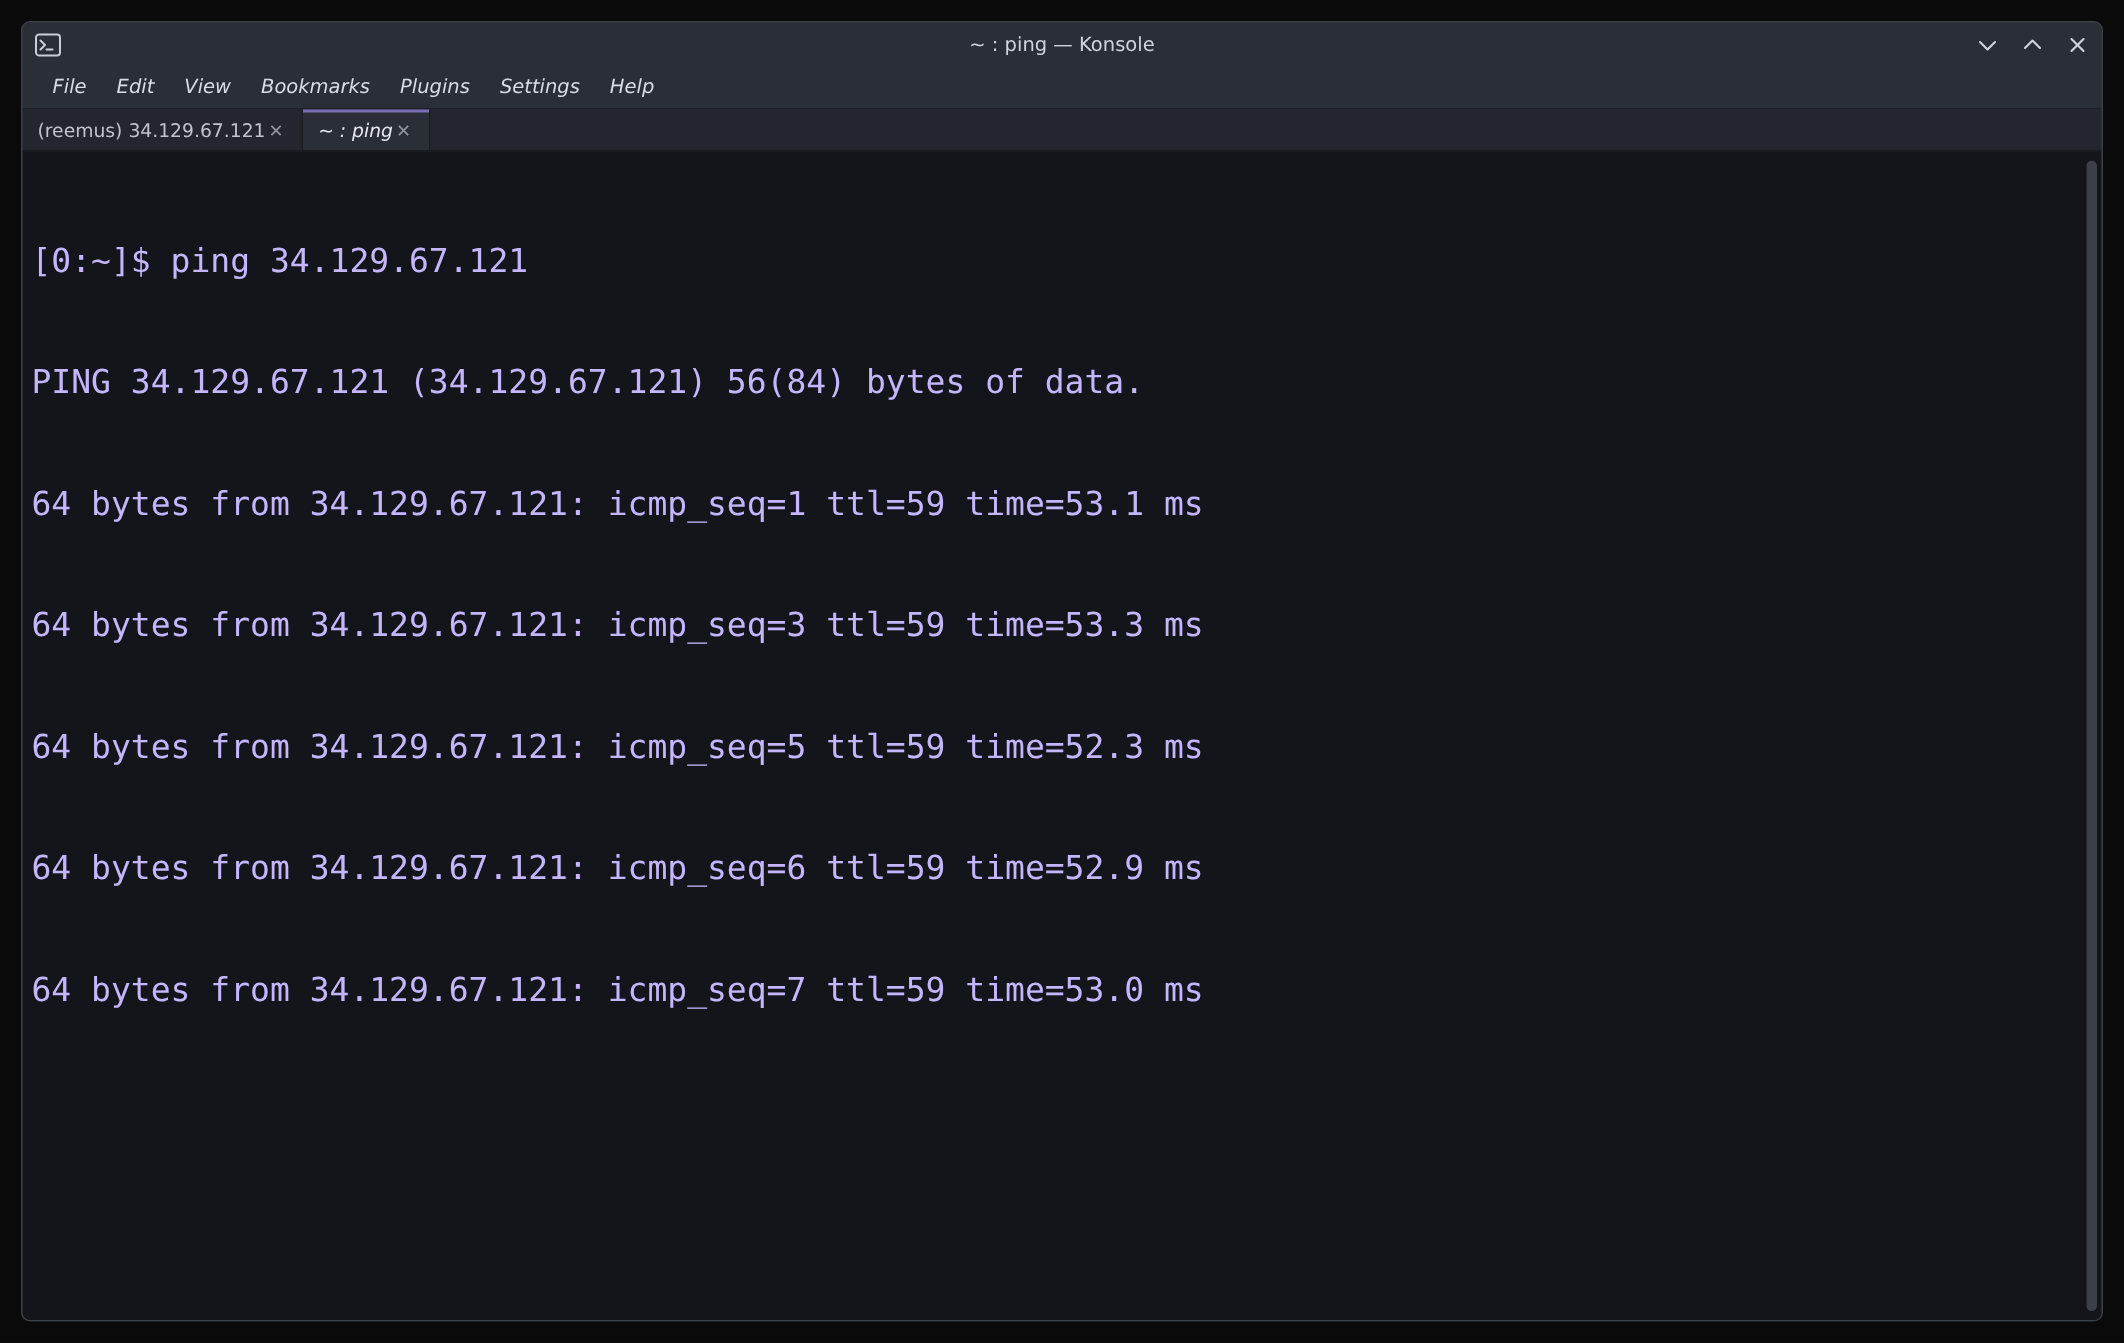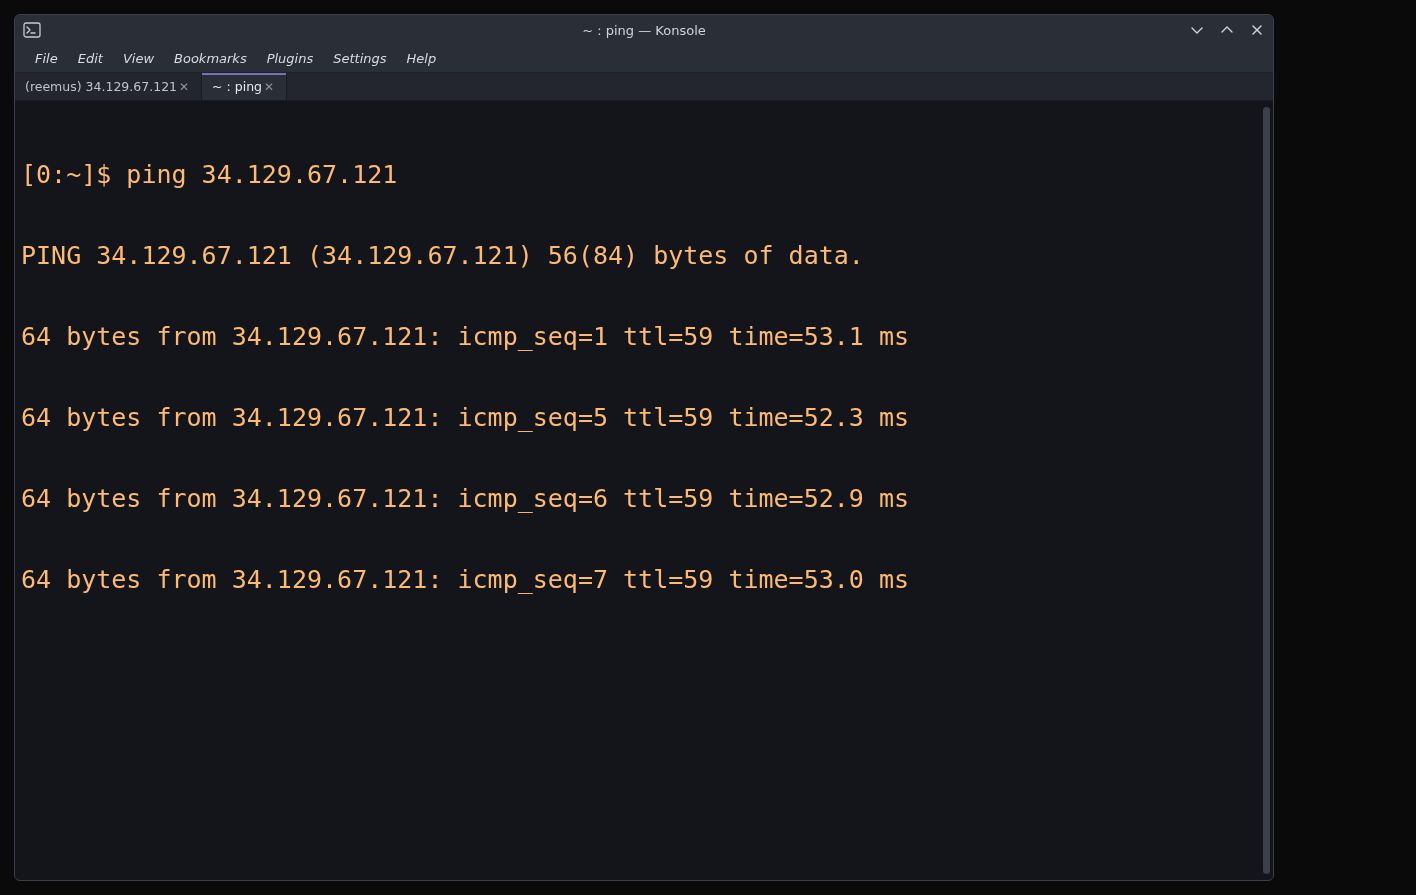--- a/index.html
+++ b/index.html
@@ -8,21 +8,21 @@
     height: 895px;
     background: #0a0a0a;
     font-family: "DejaVu Sans", "Noto Sans", sans-serif;
     color: #d8d8d8;
     overflow: hidden;
   }
   .window {
     position: absolute;
     left: 14px;
     top: 14px;
-    width: 1260px;
+    width: 1388px;
     height: 867px;
     background: #2a2e37;
     border: 1px solid #3b3f48;
     border-radius: 6px;
     display: flex;
     flex-direction: column;
     overflow: hidden;
   }
   
   .titlebar {
@@ -99,20 +99,21 @@
     font-size: 12.5px;
     color: #bfc3cc;
     gap: 0;
     cursor: pointer;
     border-right: 1px solid #1a1c22;
     position: relative;
   }
   .tab.active {
     background: #2a2e37;
     color: #e6e9f0;
+    font-style: italic;
   }
   .tab.active::before {
     content: "";
     position: absolute;
     left: 0; right: 0; top: 0;
     height: 2px;
     background: #7a6fb8;
   }
   .tab .close-x {
     font-size: 12px;
@@ -127,23 +128,23 @@
     position: relative;
     overflow: hidden;
   }
   .terminal {
     position: absolute;
     left: 6px;
     top: 6px;
     right: 18px;
     bottom: 6px;
     font-family: "DejaVu Sans Mono", "Noto Mono", "Courier New", monospace;
-    font-size: 25px;
+    font-size: 22px;
     line-height: 27px;
-    color: #fdba74;
+    color: #c4b5fd;
     white-space: pre;
     overflow: hidden;
   }
   .terminal .line { white-space: pre; }
   .scrollbar {
     position: absolute;
     right: 3px;
     top: 6px;
     width: 7px;
     bottom: 6px;
@@ -212,20 +213,21 @@
       <span>~ : ping</span>
       <span class="close-x">✕</span>
     </div>
   </div>
 
   <div class="terminal-wrap">
     <div class="terminal">
       <div class="line"><span>[0:~]$ </span><span>ping 34.129.67.121</span></div>
       <div class="line">PING 34.129.67.121 (34.129.67.121) 56(84) bytes of data.</div>
       <div class="line">64 bytes from 34.129.67.121: icmp_seq=1 ttl=59 time=53.1 ms</div>
+      <div class="line">64 bytes from 34.129.67.121: icmp_seq=3 ttl=59 time=53.3 ms</div>
       <div class="line">64 bytes from 34.129.67.121: icmp_seq=5 ttl=59 time=52.3 ms</div>
       <div class="line">64 bytes from 34.129.67.121: icmp_seq=6 ttl=59 time=52.9 ms</div>
       <div class="line">64 bytes from 34.129.67.121: icmp_seq=7 ttl=59 time=53.0 ms</div>
       
       
       
       
       
       
       

